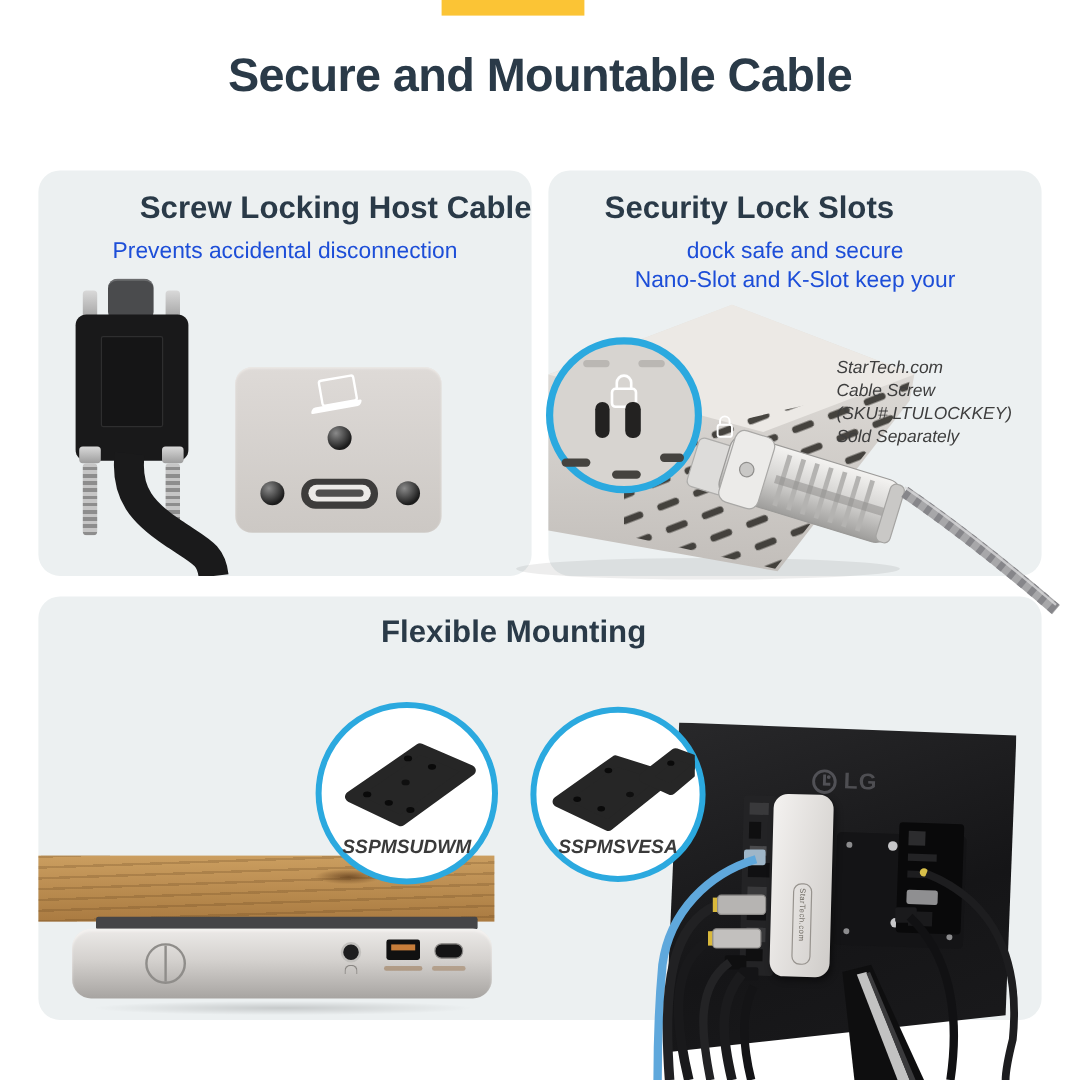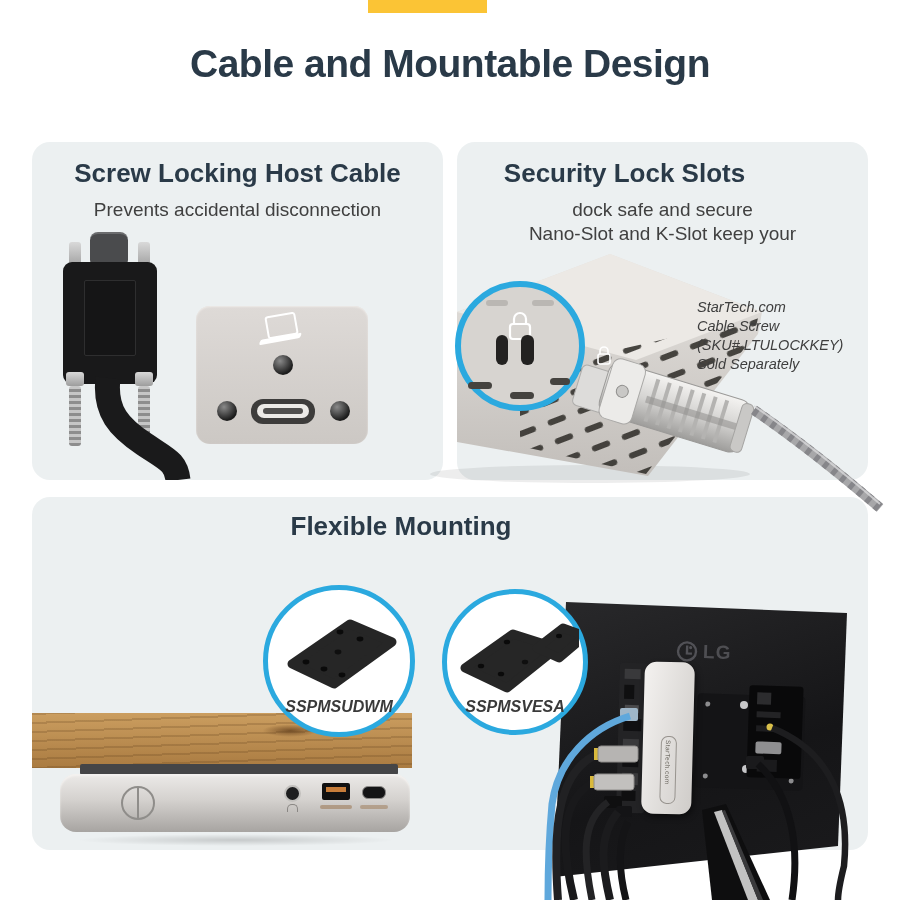--- a/index.html
+++ b/index.html
@@ -2,44 +2,44 @@
 <html><head>
 <meta charset="utf-8">
 <style>
   html,body{margin:0;padding:0;background:#ffffff;}
   #canvas{position:relative;width:900px;height:900px;overflow:hidden;background:#ffffff;
           font-family:"Liberation Sans","DejaVu Sans",sans-serif;}
   .abs{position:absolute;}
   .card{position:absolute;background:#ecf0f1;border-radius:18px;z-index:1;}
   .ctr{text-align:center;}
   .card-title{position:absolute;z-index:6;font-weight:700;font-size:26px;color:#2a3a48;text-align:center;}
-  .card-sub{position:absolute;z-index:6;font-size:19px;color:#404040;text-align:center;line-height:24px;}
+  .card-sub{position:absolute;z-index:6;font-size:19px;color:#1d4ed8;text-align:center;line-height:24px;}
   .note{position:absolute;z-index:6;font-style:italic;font-size:14.5px;line-height:19px;color:#3e3e3e;}
   .thread{background:repeating-linear-gradient(180deg,#c6c6c6 0 3px,#8d8d8d 3px 6px);border-radius:3px;}
   .silver{background:linear-gradient(180deg,#d9d9d9,#9d9d9d);}
   .screwhole{border-radius:50%;background:radial-gradient(circle at 35% 30%,#8a8a8a,#1c1c1c 70%);}
   .callout-circle{position:absolute;z-index:4;background:#ffffff;border:5px solid #2ba9df;border-radius:50%;}
   .callout-label{position:absolute;left:0;right:0;text-align:center;font-style:italic;font-weight:600;
                  font-size:16px;color:#3a3a3a;z-index:5;}
   .z2{z-index:2;} .z3{z-index:3;} .z5{z-index:5;}
   svg{display:block;}
 </style>
 </head>
 <body>
 
 <div id="canvas">
 
   <div class="abs" style="left:368px;top:0;width:119px;height:13px;background:#fbc435;"></div>
-  <div class="abs ctr" style="left:0;top:42px;width:900px;font-size:39px;font-weight:700;color:#2a3a48;letter-spacing:-0.5px;">Cable and Mountable Design</div>
+  <div class="abs ctr" style="left:0;top:42px;width:900px;font-size:39px;font-weight:700;color:#2a3a48;letter-spacing:-0.5px;">Secure and Mountable Cable</div>
 
   <div class="card" style="left:32px;top:142px;width:411px;height:338px;"></div>
   <div class="card" style="left:457px;top:142px;width:411px;height:338px;"></div>
   <div class="card" style="left:32px;top:497px;width:836px;height:353px;"></div>
 
-  <div class="card-title" style="left:32px;top:158px;width:411px;">Screw Locking Host Cable</div>
+  <div class="card-title" style="left:32px;top:158px;width:411px;text-align:right;">Screw Locking Host Cable</div>
   <div class="card-sub" style="left:32px;top:198px;width:411px;">Prevents accidental disconnection</div>
 
   <div class="abs z2" style="left:0;top:0;">
     <div class="abs silver" style="left:69px;top:242px;width:12px;height:26px;border-radius:3px;"></div>
     <div class="abs silver" style="left:138px;top:242px;width:12px;height:26px;border-radius:3px;"></div>
     <div class="abs" style="left:90px;top:232px;width:38px;height:34px;background:#4a4b4d;border-radius:8px;border-top:2px solid #6b6c6e;"></div>
     <div class="abs" style="left:63px;top:262px;width:94px;height:122px;background:#19191a;border-radius:9px;"></div>
     <div class="abs" style="left:84px;top:280px;width:50px;height:74px;background:#151516;border:1px solid #2e2e2f;border-radius:2px;"></div>
     <div class="abs silver" style="left:66px;top:372px;width:18px;height:14px;border-radius:3px;"></div>
     <div class="abs silver" style="left:135px;top:372px;width:18px;height:14px;border-radius:3px;"></div>
@@ -128,21 +128,21 @@
       <rect x="44" y="24" width="102" height="7" fill="#8f8e8c" opacity="0.55"></rect>
       <rect x="138" y="2" width="12" height="50" rx="5" fill="#c9c8c6" stroke="#a5a4a2"></rect>
     </g>
     <g>
       <path d="M314,170 C352,196 398,232 440,268" fill="none" stroke="#a7a7a9" stroke-width="10"></path>
       <path d="M314,170 C352,196 398,232 440,268" fill="none" stroke="#86868a" stroke-width="10" stroke-dasharray="5 6"></path>
       <path d="M314,166 C352,192 398,228 440,264" fill="none" stroke="#d9d9db" stroke-width="2" opacity="0.8"></path>
     </g>
   </svg>
 
-  <div class="card-title" style="left:21px;top:511px;width:760px;">Flexible Mounting</div>
+  <div class="card-title" style="left:48px;top:511px;width:760px;">Flexible Mounting</div>
 
   <div class="abs z2" style="left:0;top:0;">
     <div class="abs" style="left:32px;top:713px;width:380px;height:55px;
                 background:linear-gradient(180deg,#cb9e60,#aa7b41),
                 radial-gradient(ellipse 40px 9px at 68% 32%, rgba(80,50,18,0.55), transparent 70%);
                 background-blend-mode:multiply;"></div>
     <div class="abs" style="left:32px;top:713px;width:380px;height:55px;
                 background:repeating-linear-gradient(178deg, rgba(92,60,25,0.22) 0 2px, transparent 2px 9px);"></div>
     <div class="abs" style="left:80px;top:764px;width:318px;height:11px;background:#454547;border-radius:2px;"></div>
     <div class="abs" style="left:60px;top:774px;width:350px;height:58px;border-radius:16px;

